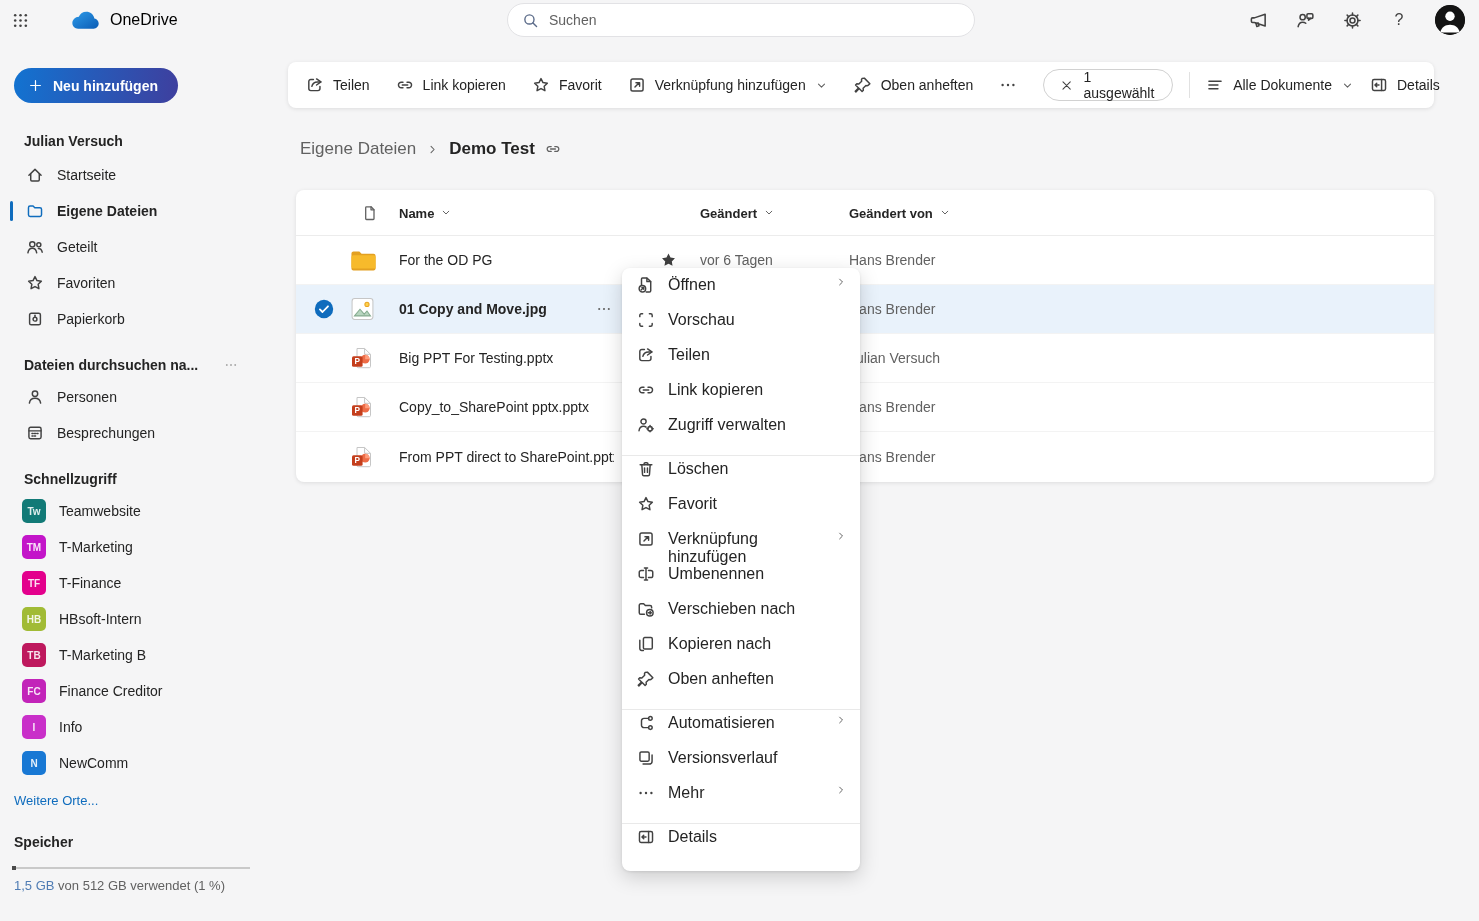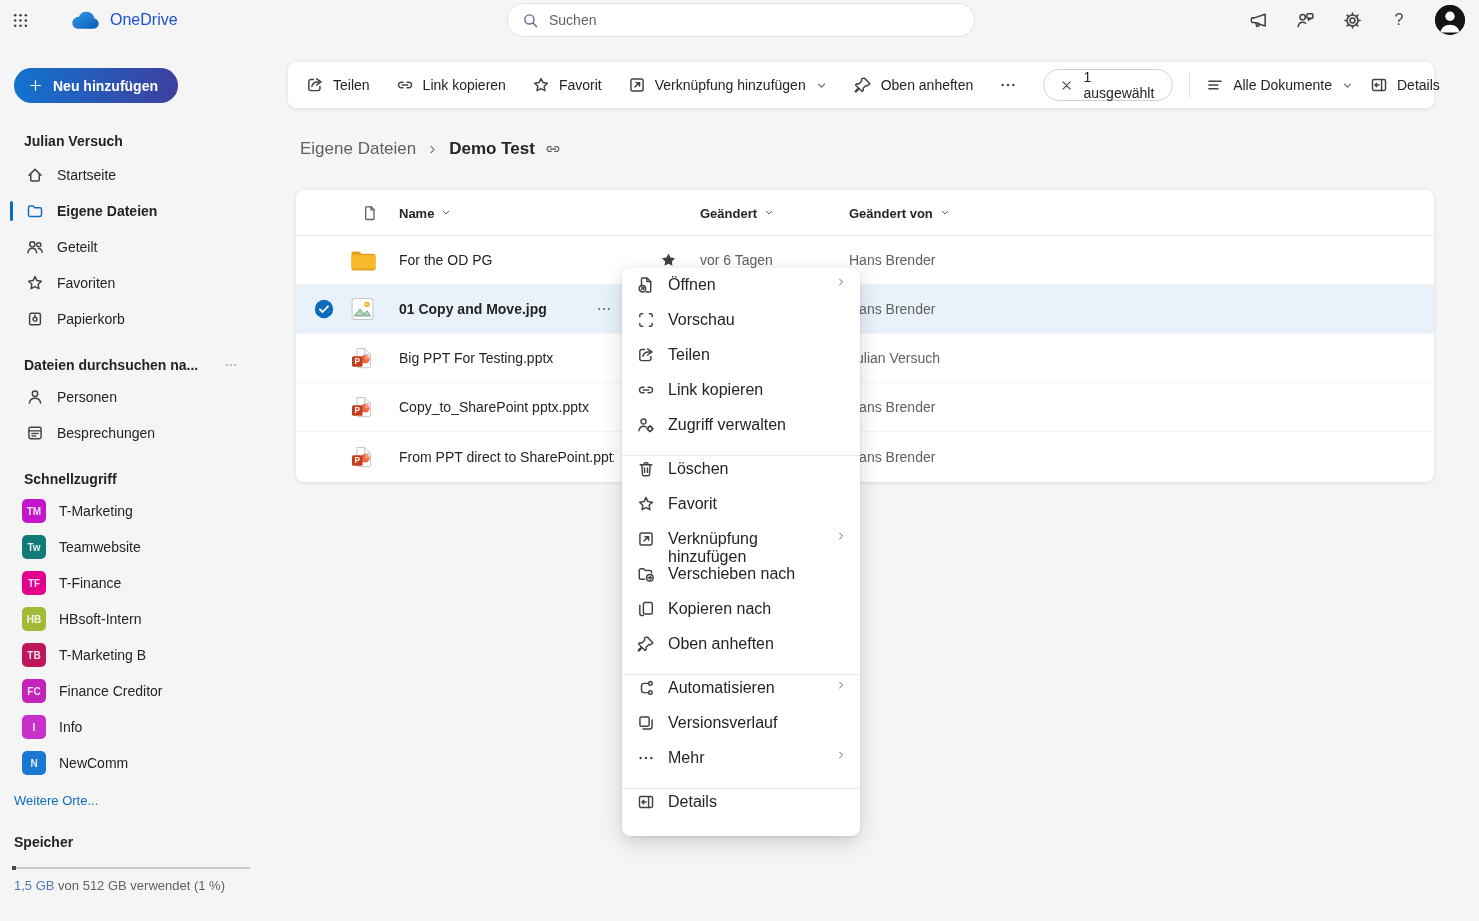--- a/index.html
+++ b/index.html
@@ -11,21 +11,21 @@
     color:#242424;
     font-size:14px;
   }
   svg { display:block; }
   .ic { stroke:currentColor; fill:none; stroke-width:1.3; stroke-linecap:round; stroke-linejoin:round; color:#424242; }
 
   
   .topbar { position:absolute; left:0; top:0; width:100%; height:40px; display:flex; align-items:center; }
   .waffle-btn { width:40px; height:40px; display:flex; align-items:center; justify-content:center; cursor:pointer; }
   .brand { display:flex; align-items:center; gap:10px; margin-left:30px; cursor:pointer; }
-  .brand-name { font-size:16px; color:#1d4ed8; }
+  .brand-name { font-size:16px; color:#000000; }
   .searchbox { position:absolute; left:507px; top:3px; width:468px; height:34px; background:#fff; border:1px solid #e2e2e5; border-radius:17px; display:flex; align-items:center; padding:0 14px; gap:10px; }
   .searchbox input { border:none; outline:none; flex:1; font:inherit; color:#242424; background:transparent; }
   .searchbox input::placeholder { color:#616161; }
   .top-icons { position:absolute; right:14px; top:0; height:40px; display:flex; align-items:center; gap:25px; }
   .top-icon { width:22px; height:22px; display:flex; align-items:center; justify-content:center; cursor:pointer; color:#424242; }
   .help-glyph { font-size:16px; color:#424242; }
   .avatar { width:30px; height:30px; border-radius:50%; overflow:hidden; background:#141414; cursor:pointer; }
 
   
   .sidebar { position:absolute; left:0; top:40px; bottom:0; width:264px; padding:28px 8px 0 12px; }
@@ -354,26 +354,26 @@
     <svg class="ic" width="18" height="18">
         <use href="#i-calendar"></use>
       </svg>
     <span>Besprechungen</span>
   </div>
 
   <div class="section-title">
     <span>Schnellzugriff</span>
   </div>
   <div class="nav-item" style="padding-left:10px">
+    <span class="tile" style="background: rgb(18, 122, 119);">Tw</span>
+    <span>Teamwebsite</span>
+  </div>
+  <div class="nav-item" style="padding-left:10px">
     <span class="tile" style="background: rgb(195, 21, 201);">TM</span>
     <span>T-Marketing</span>
-  </div>
-  <div class="nav-item" style="padding-left:10px">
-    <span class="tile" style="background: rgb(18, 122, 119);">Tw</span>
-    <span>Teamwebsite</span>
   </div>
   <div class="nav-item" style="padding-left:10px">
     <span class="tile" style="background: rgb(227, 0, 140);">TF</span>
     <span>T-Finance</span>
   </div>
   <div class="nav-item" style="padding-left:10px">
     <span class="tile" style="background: rgb(161, 187, 53);">HB</span>
     <span>HBsoft-Intern</span>
   </div>
   <div class="nav-item" style="padding-left:10px">
@@ -641,20 +641,26 @@
     <svg class="ic" width="18" height="18">
         <use href="#i-shortcut"></use>
       </svg>
     <span class="lbl">Verknüpfung hinzufügen</span>
     <svg class="ic" width="12" height="12" style="color:#616161">
         <use href="#i-chevr"></use>
       </svg>
   </div>
   <div class="mi">
     <svg class="ic" width="18" height="18">
+        <use href="#i-rename"></use>
+      </svg>
+    <span class="lbl">Umbenennen</span>
+  </div>
+  <div class="mi">
+    <svg class="ic" width="18" height="18">
         <use href="#i-move"></use>
       </svg>
     <span class="lbl">Verschieben nach</span>
   </div>
   <div class="mi">
     <svg class="ic" width="18" height="18">
         <use href="#i-copy"></use>
       </svg>
     <span class="lbl">Kopieren nach</span>
   </div>

